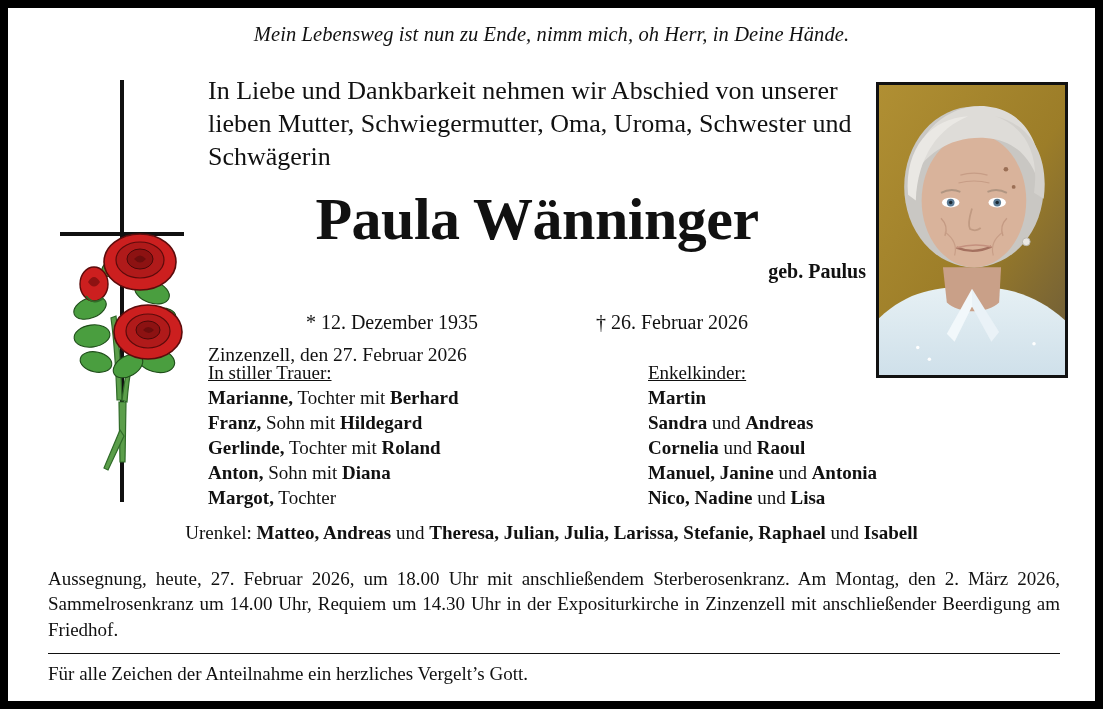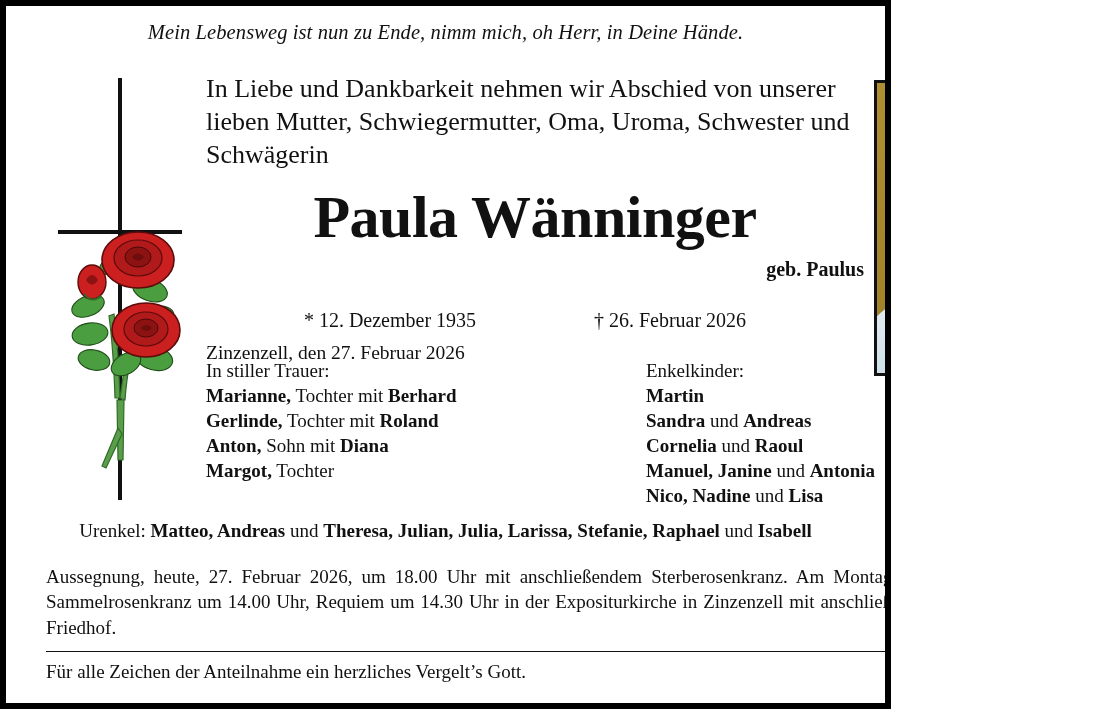--- a/index.html
+++ b/index.html
@@ -8,25 +8,25 @@
     padding: 0;
     background: #ffffff;
   }
   body {
     font-family: "Liberation Serif", "DejaVu Serif", serif;
     color: #111111;
   }
 
   .notice {
     position: relative;
-    width: 891px;
+    width: 1103px;
     height: 709px;
     box-sizing: border-box;
     background: #ffffff;
-    border: 6px solid #000000;
+    border: 8px solid #000000;
     overflow: hidden;
   }
 
   .inner {
     position: relative;
     width: 100%;
     height: 100%;
     box-sizing: border-box;
     padding: 0;
   }
@@ -114,21 +114,21 @@
   .mourners {
     position: absolute;
     left: 200px;
     top: 352px;
     width: 880px;
     display: flex;
   }
   .mourn-col { font-size: 19px; line-height: 1.32; }
   .mourn-col.left { width: 440px; }
   .mourn-col.right { width: 440px; }
-  .mourn-head { font-weight: normal; }
+  .mourn-head { font-weight: normal; text-decoration: underline; }
   .mourn-line { white-space: nowrap; }
   .mourn-line b { font-weight: bold; }
 
   .urenkel {
     position: absolute;
     left: 0;
     top: 514px;
     width: 100%;
     text-align: center;
     font-size: 19px;
@@ -297,20 +297,23 @@
       <div class="place-date">Zinzenzell, den 27. Februar 2026</div>
     </div>
 
     <div class="mourners">
       <div class="mourn-col left">
         <div class="mourn-head">In stiller Trauer:</div>
         <div class="mourn-line">
           <b>Marianne,</b><span> Tochter mit </span><b>Berhard</b>
         </div>
         <div class="mourn-line">
+          <b>Franz,</b><span> Sohn mit </span><b>Hildegard</b>
+        </div>
+        <div class="mourn-line">
           <b>Gerlinde,</b><span> Tochter mit </span><b>Roland</b>
         </div>
         <div class="mourn-line">
           <b>Anton,</b><span> Sohn mit </span><b>Diana</b>
         </div>
         <div class="mourn-line">
           <b>Margot,</b><span> Tochter</span><b></b>
         </div>
       </div>
       <div class="mourn-col right">

